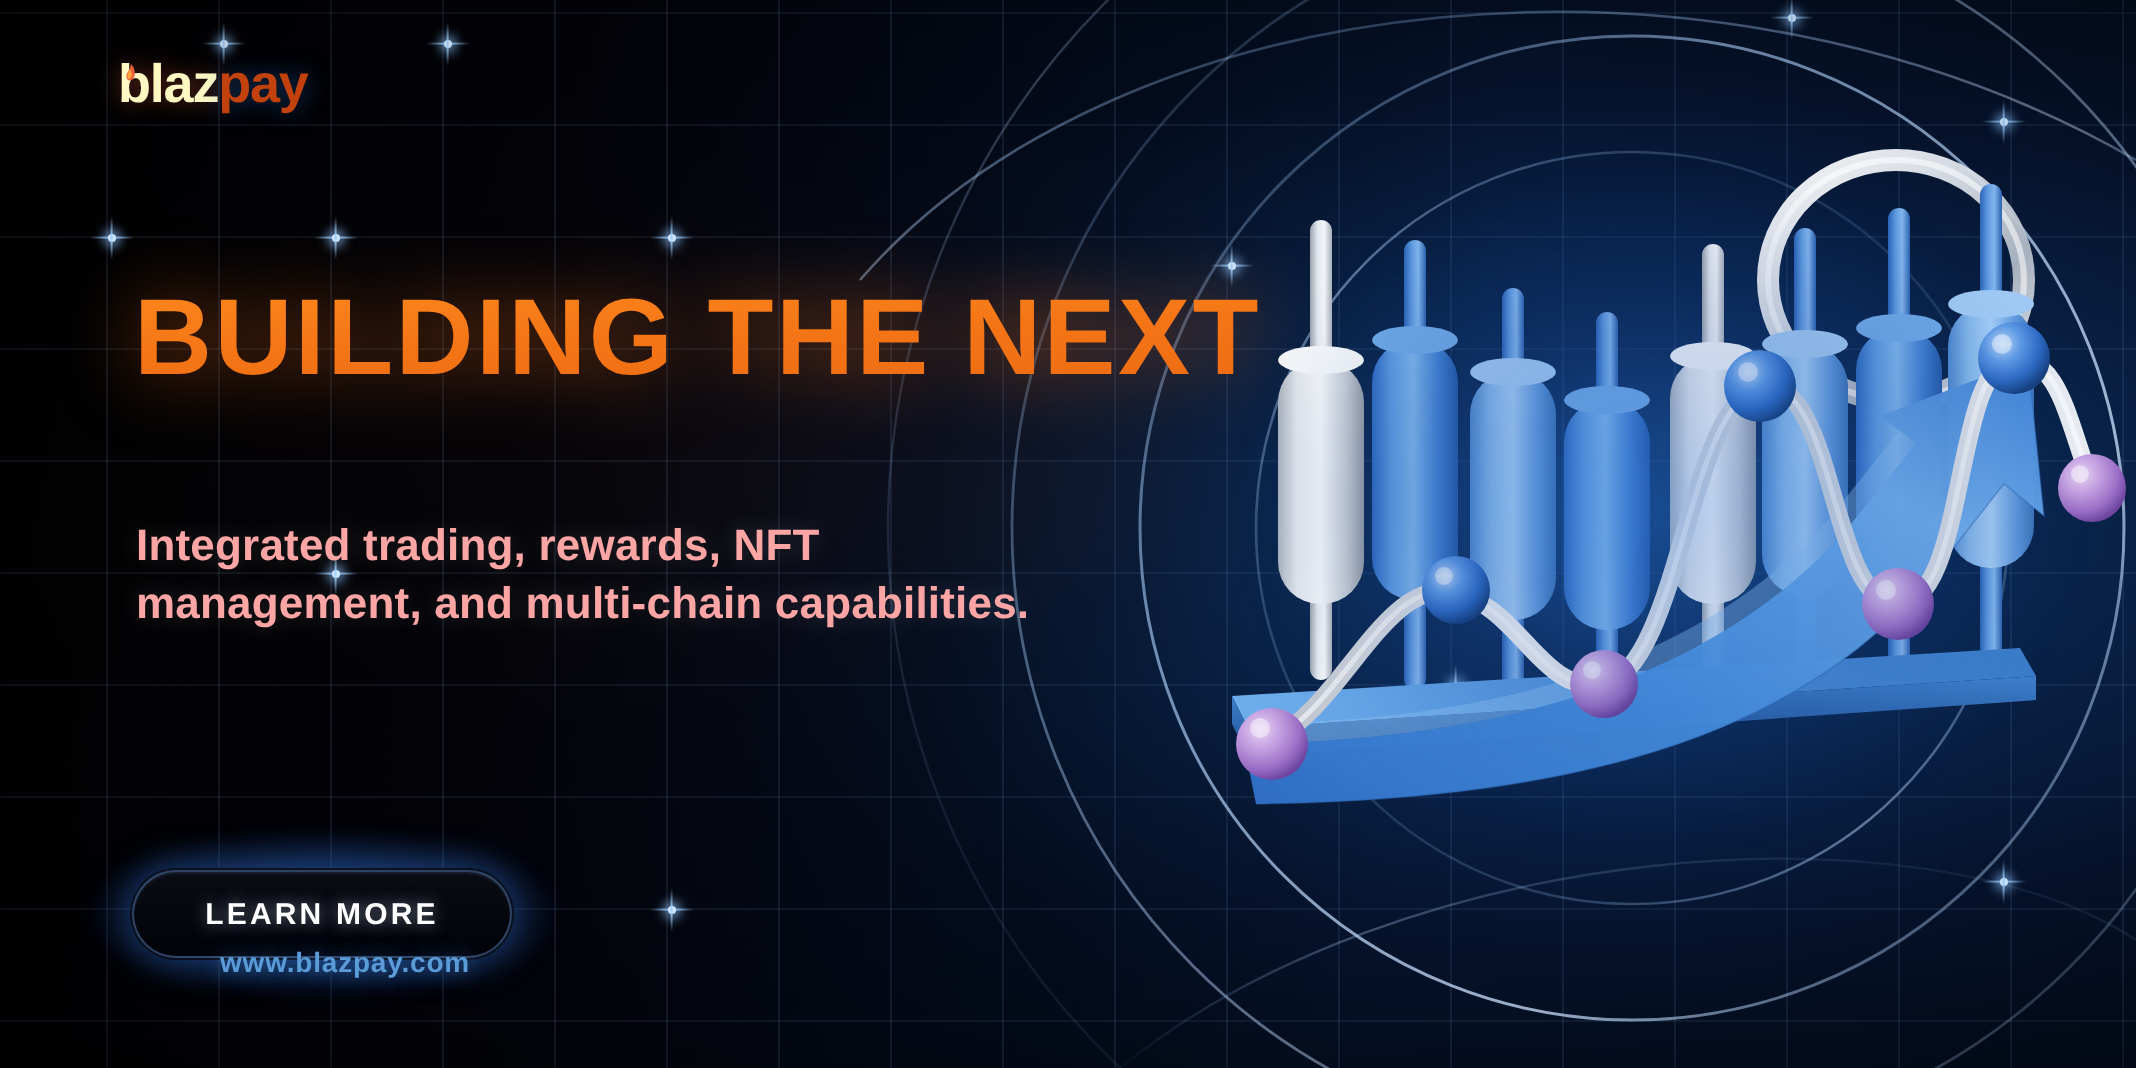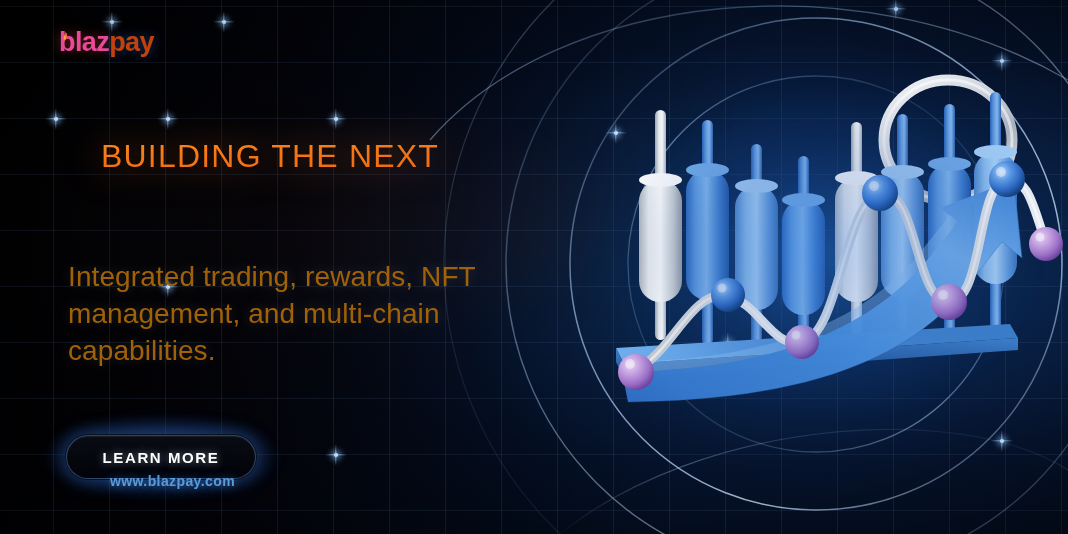--- a/index.html
+++ b/index.html
@@ -89,59 +89,58 @@
     font-size:27px; font-weight:700; letter-spacing:-0.6px;
     line-height:1; white-space:nowrap;
     display:flex; align-items:flex-end;
   }
   .logo .flame{
     position:relative; display:inline-block;
     width:10px; height:28px;
   }
   .logo .flame svg{ position:absolute; left:0; top:0; }
   .logo .blaz{
-    color:#ec4899;
+    color:#fef9c3;
     text-shadow:0 0 12px rgba(232,97,60,0.45);
     margin-left:-10px;
   }
   .logo .pay{
     color:#c2410c;
     text-shadow:0 0 12px rgba(59,130,232,0.45);
   }
 
   
   .headline{
     position:absolute; left:-1px; top:138px;
-    font-size:32px; font-weight:400;
+    font-size:54px; font-weight:700;
     letter-spacing:1.2px; line-height:1.17;
     text-transform:uppercase;
     white-space:nowrap;
-    margin-left:34px;
   }
   .headline .l1{
     display:block;
     background:linear-gradient(178deg,#FF8A1E 0%, #F47516 48%, #EC6A12 100%);
     -webkit-background-clip:text; background-clip:text;
     color:transparent;
     filter:drop-shadow(0 0 18px rgba(240,110,20,0.55));
   }
   .headline .l2{
     display:block;
     background:linear-gradient(178deg,#FBA81C 0%, #F7B31C 45%, #FFC21C 100%);
     -webkit-background-clip:text; background-clip:text;
     color:transparent;
     filter:drop-shadow(0 0 18px rgba(250,175,25,0.5));
   }
 
   
   .subtitle{
     position:absolute; left:0px; top:258px;
     width:470px;
-    font-size:28px; font-weight:400;
-    line-height:1.33; color:#a16207;
+    font-size:22px; font-weight:700;
+    line-height:1.33; color:#fca5a5;
     letter-spacing:0.1px;
     text-shadow:0 0 14px rgba(255,255,255,0.18);
   }
 
   
   .cta-wrap{
     position:absolute; left:-2px; top:398px;
     width:190px; height:44px;margin-top:37px;
   }
   .cta-glow{

